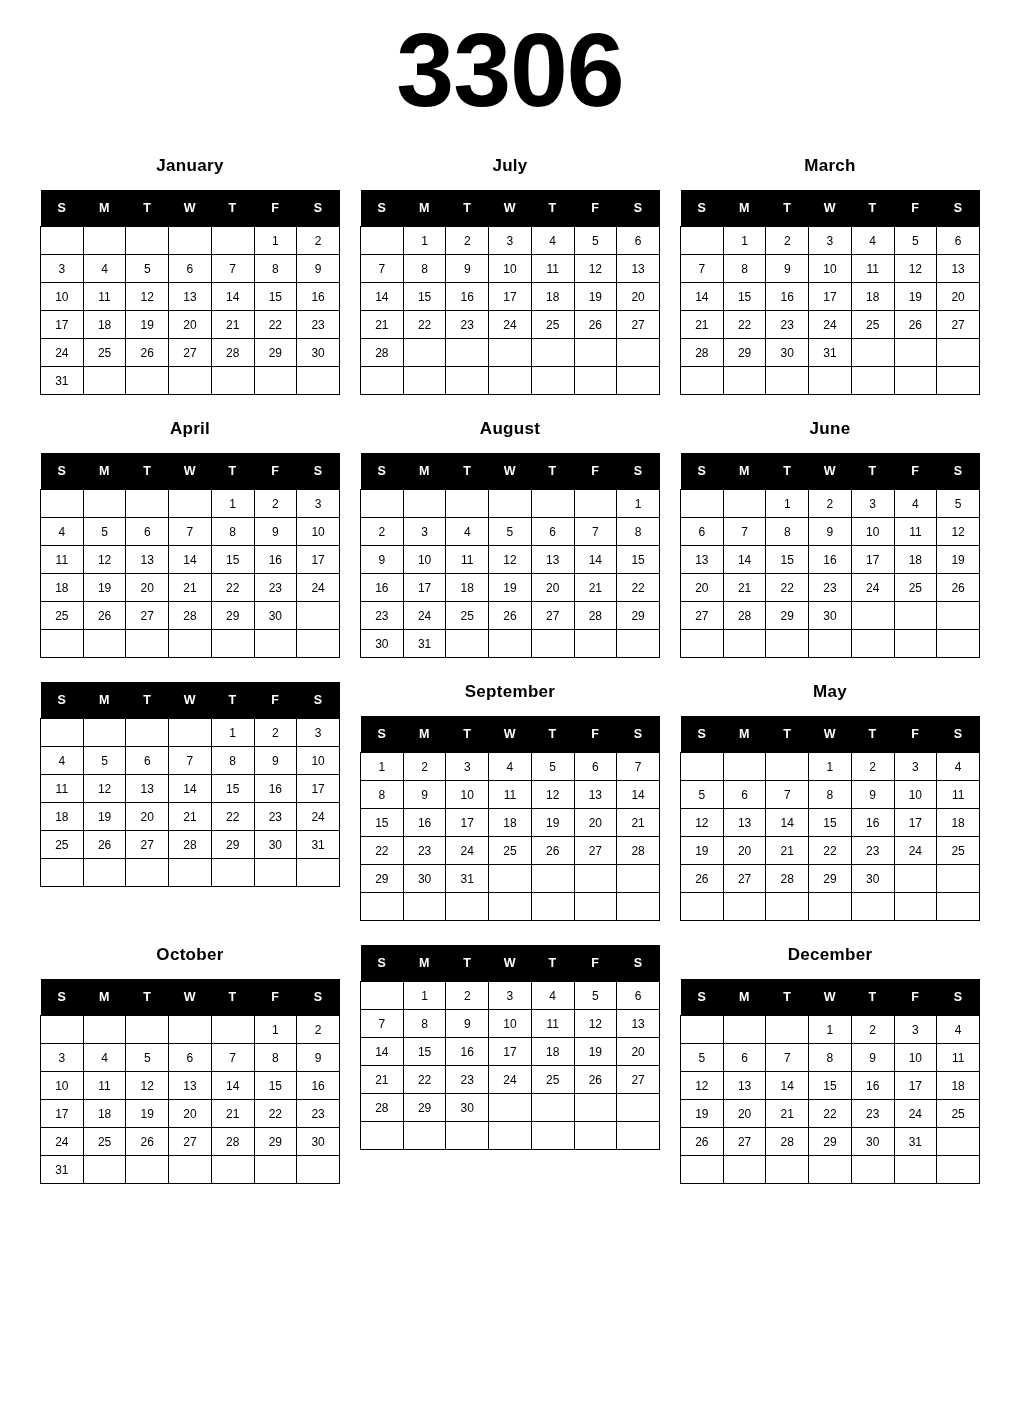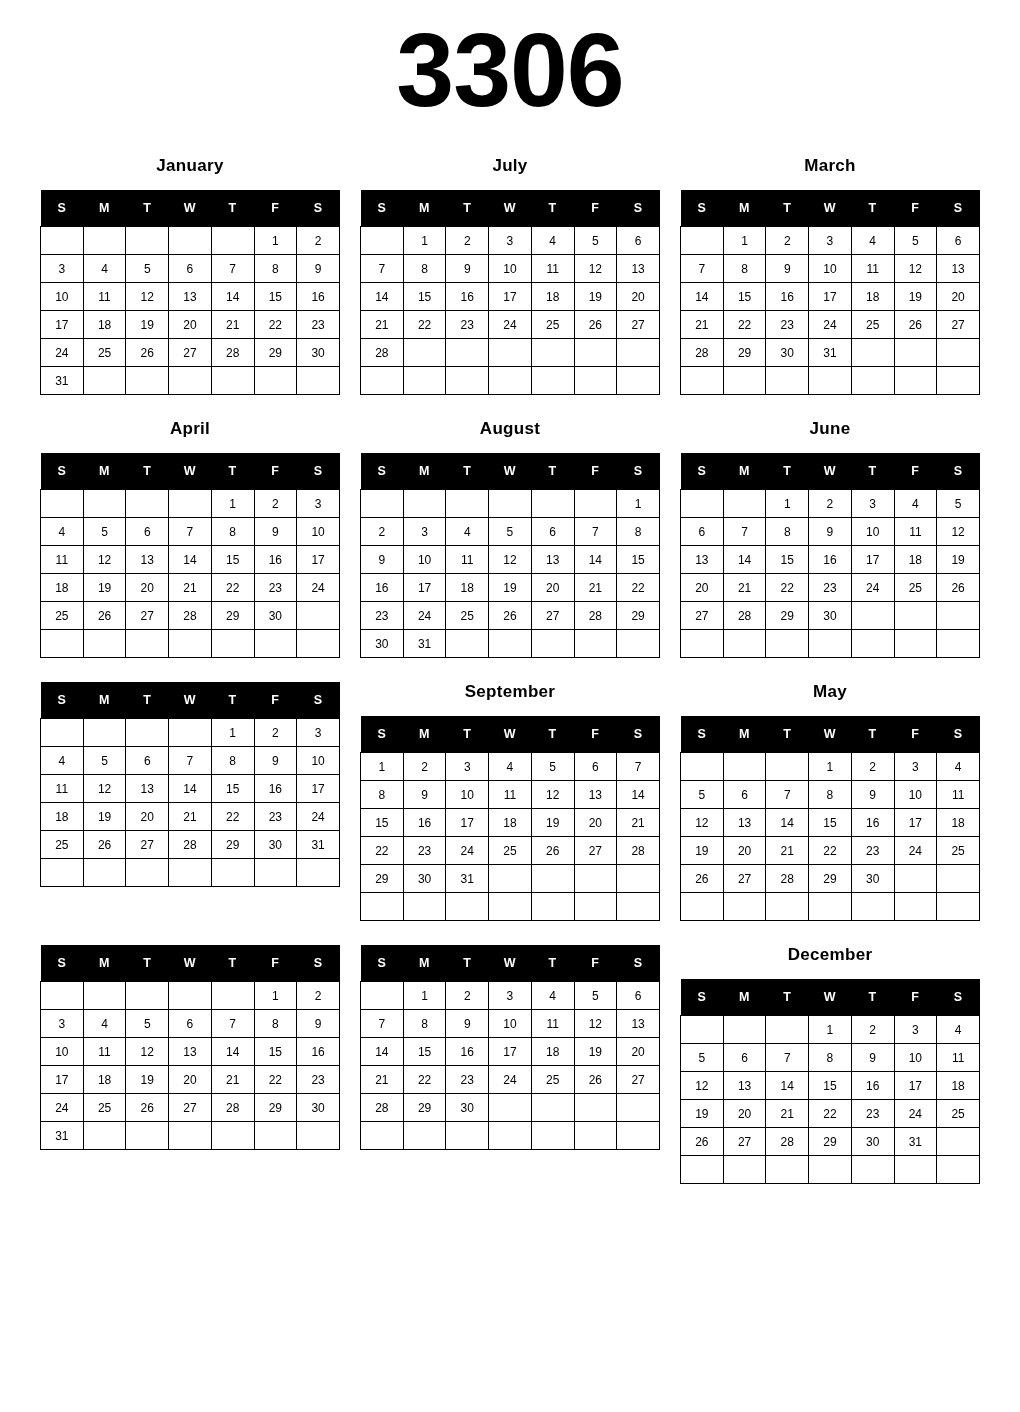--- a/index.html
+++ b/index.html
@@ -726,20 +726,21 @@
               <td class="empty"></td>
               <td class="empty"></td>
               <td class="empty"></td>
               <td class="empty"></td>
               <td class="empty"></td>
             </tr>
           </tbody>
         </table>
       </div>
       <div class="month month-block">
+        <div class="month-name">October</div>
         <table class="cal">
           <thead>
             <tr>
               <th>S</th>
               <th>M</th>
               <th>T</th>
               <th>W</th>
               <th>T</th>
               <th>F</th>
               <th>S</th>

